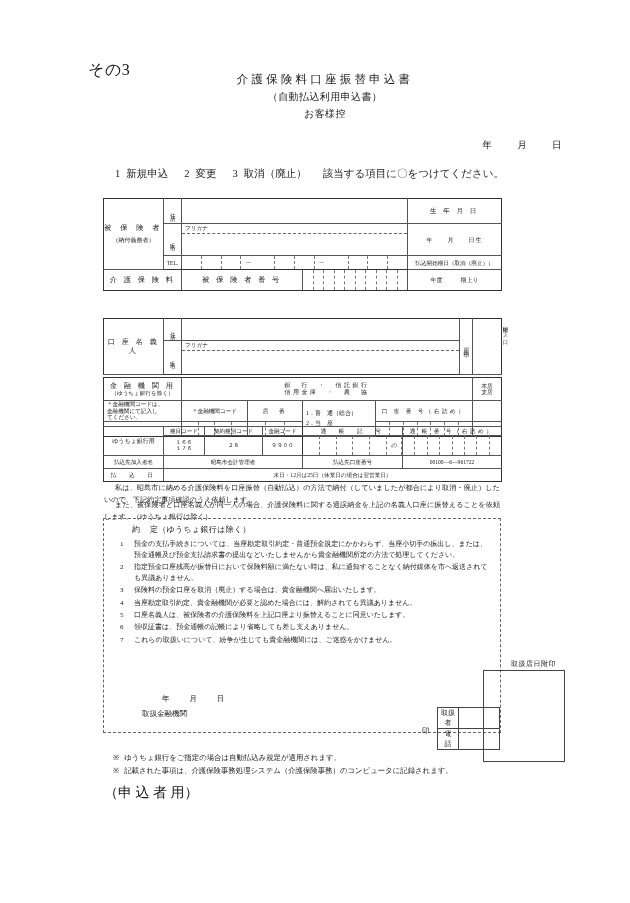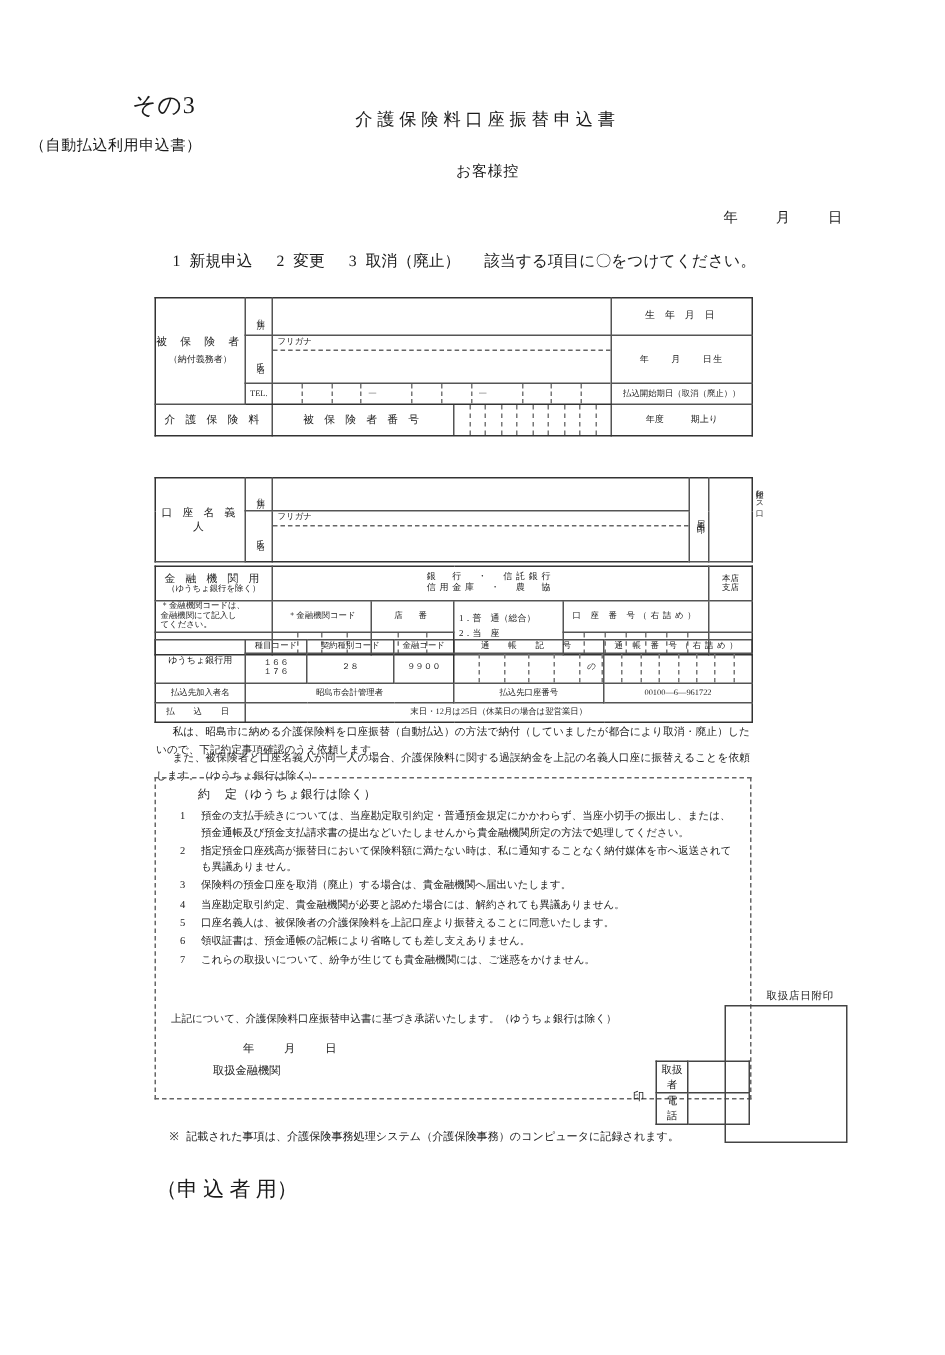--- a/index.html
+++ b/index.html
@@ -37,21 +37,21 @@
     text-align: center;
     font-size: 11.5px;
     letter-spacing: 3.2px;
     padding-left: 20px;
     box-sizing: border-box;
   }
   .title-sub {
     position: absolute;
     left: 0; top: 90px;
     width: 630px;
-    text-align: left;
+    text-align: center;
     font-size: 10px;
     letter-spacing: 0.4px;
     padding-left: 20px;
     box-sizing: border-box;
   }
   .title-sub2 {
     position: absolute;
     left: 0; top: 107px;
     width: 630px;
     text-align: center;
@@ -583,21 +583,20 @@
       <div class="agr-item">
         <span class="n">6</span>
           <span class="t">領収証書は、預金通帳の記帳により省略しても差し支えありません。</span>
       </div>
       <div class="agr-item">
         <span class="n">7</span>
           <span class="t">これらの取扱いについて、紛争が生じても貴金融機関には、ご迷惑をかけません。</span>
       </div>
     </div>
 
-    <div class="agr-foot">上記について、介護保険料口座振替申込書に基づき承諾いたします。（ゆうちょ銀行は除く）</div>
 
     <div class="sig-date">
       <span>年</span>
       <span>月</span>
       <span>日</span>
     </div>
     <div class="sig-inst">取扱金融機関</div>
     <div class="sig-in">印</div>
 
     <table class="sig-tbl">
@@ -612,19 +611,22 @@
       </tr>
     </tbody>
       </table>
   </div>
 
   <div class="stamp-label">取扱店日附印</div>
   <div class="stamp-box"></div>
 
   <div class="notes">
     <div>
+      <span class="mk">※</span><span>ゆうちょ銀行をご指定の場合は自動払込み規定が適用されます。</span>
+    </div>
+    <div>
       <span class="mk">※</span><span>記載された事項は、介護保険事務処理システム（介護保険事務）のコンピュータに記録されます。</span>
     </div>
   </div>
 
   <div class="footer-row">（申 込 者 用）</div>
 
 </div>
 
 </body></html>

